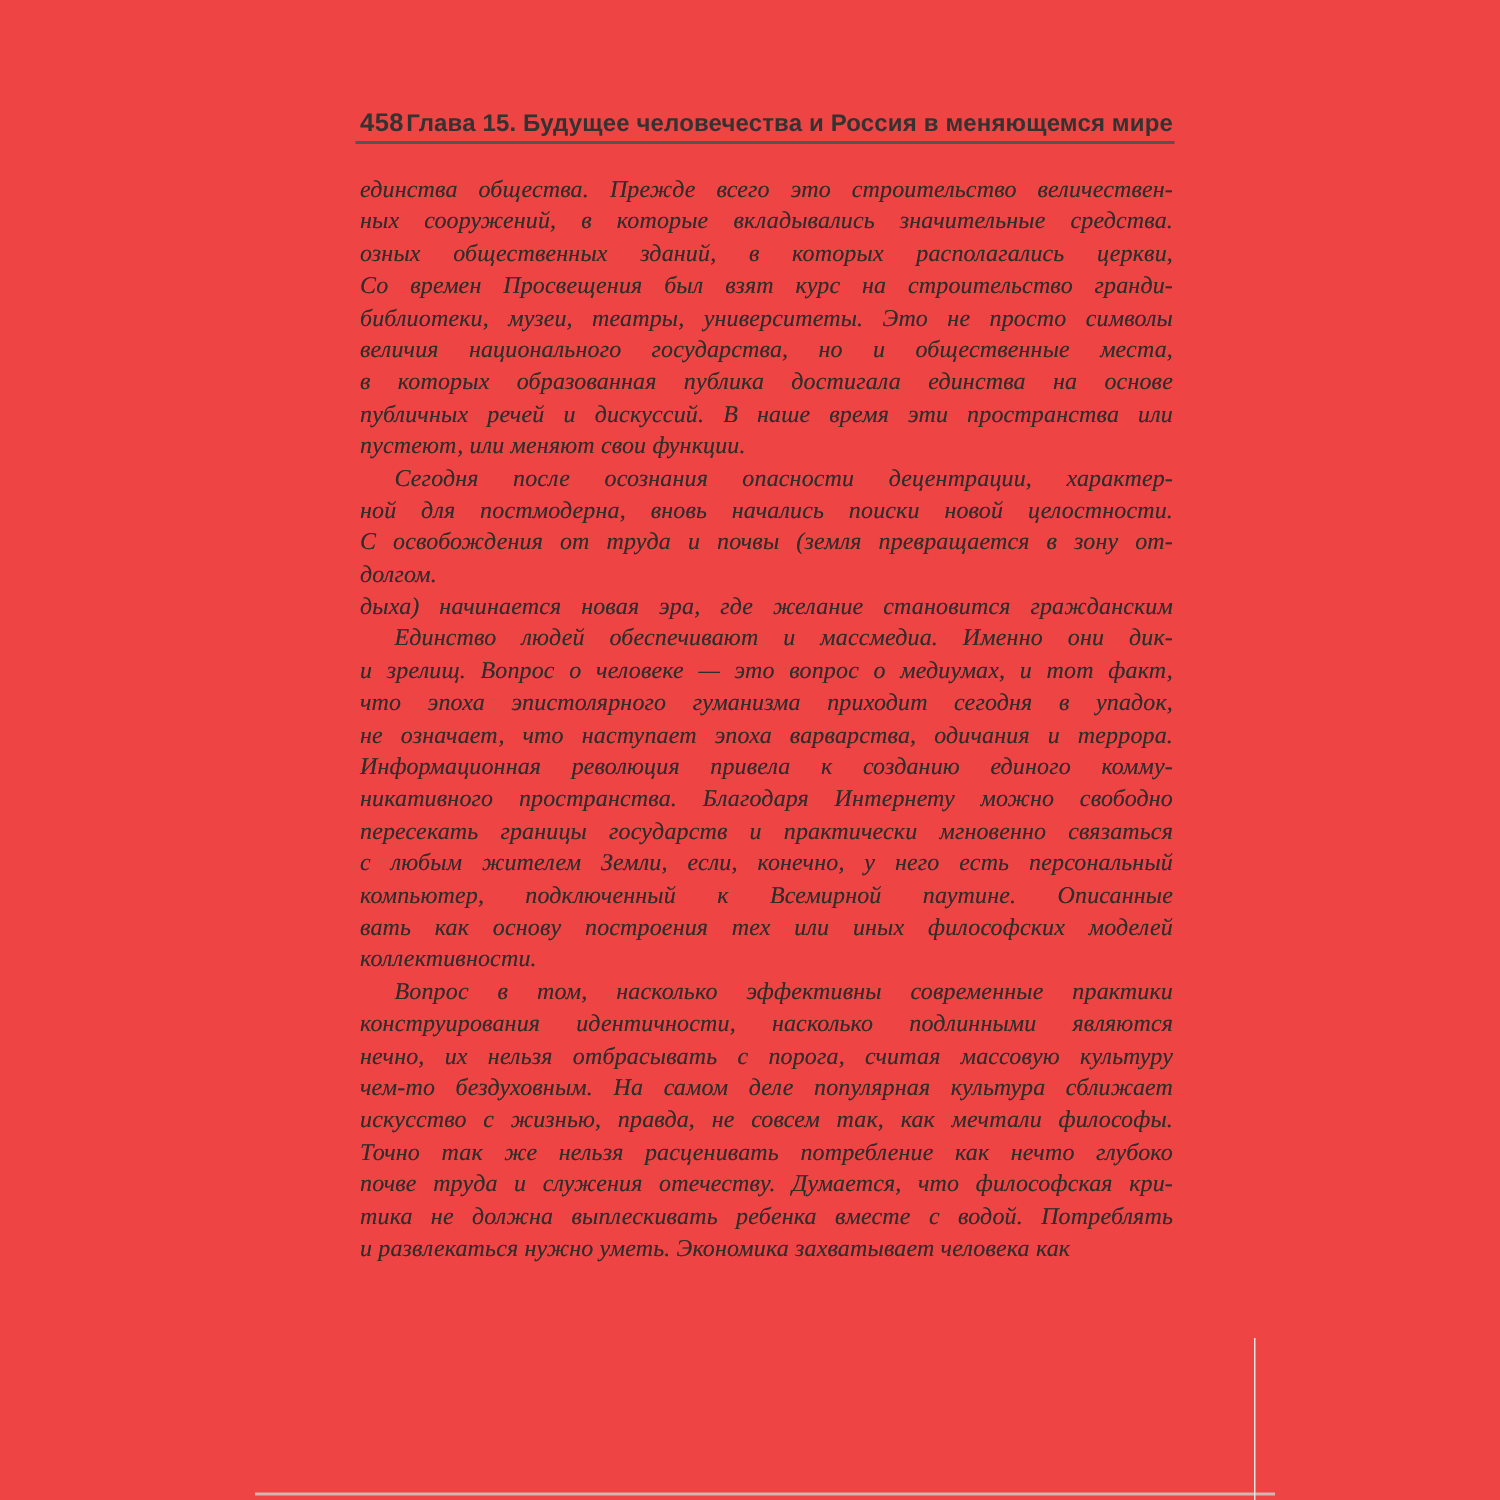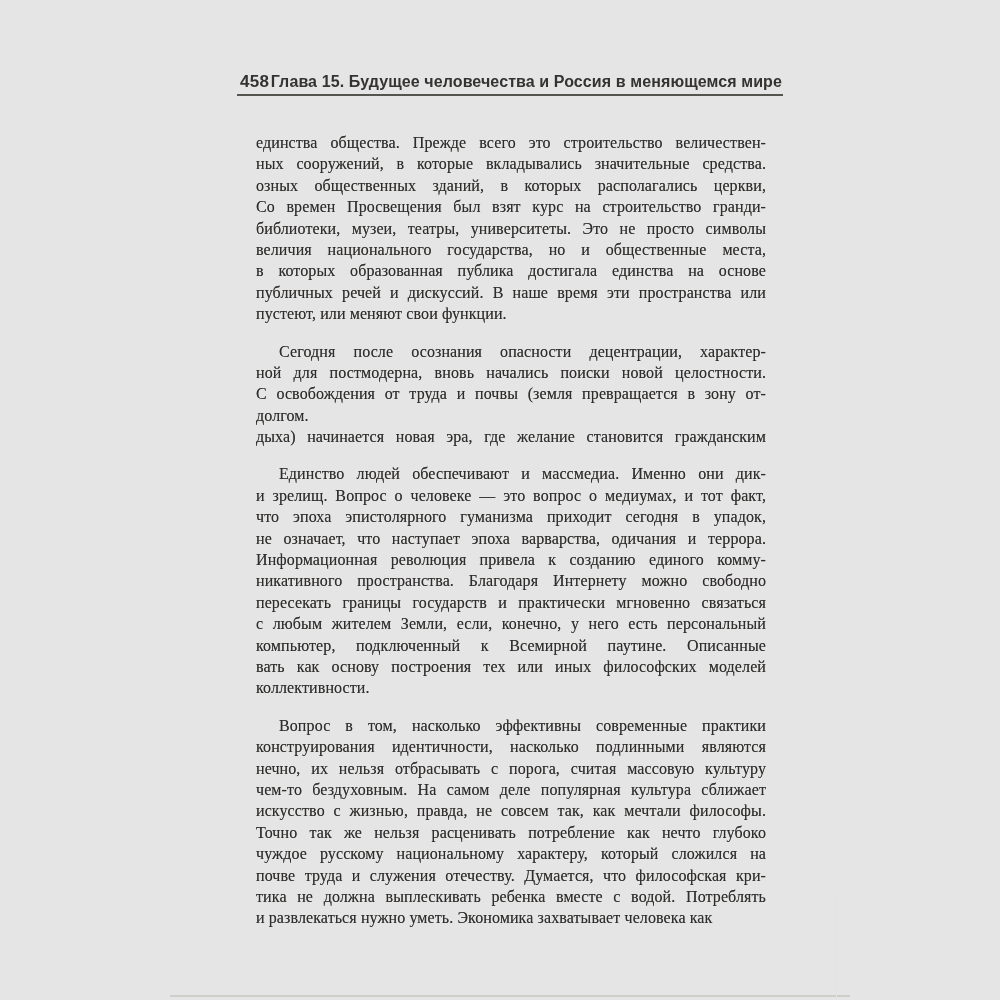--- a/index.html
+++ b/index.html
@@ -4,21 +4,21 @@
 <style>
   html, body {
     margin: 0;
     padding: 0;
     background: #ffffff;
   }
   #canvas {
     position: relative;
     width: 1000px;
     height: 1000px;
-    background: #e5e5e5;
+    background: #ef4444;
     overflow: hidden;
     font-family: "Liberation Serif", "DejaVu Serif", serif;
   }
   
   .header-row {
     position: absolute;
     left: 240px;
     top: 72px;
     width: 542px;
     display: flex;
@@ -49,21 +49,21 @@
   .body-text {
     position: absolute;
     left: 240px;
     top: 116px;
     width: 542px;
     color: #2f2e2c;
     font-size: 16px;
     letter-spacing: 0.1px;
     text-shadow: 0 0 0.4px rgba(47, 46, 44, 0.55);
   }
-  .para { margin: 16px; padding: 0; }
+  .para { margin: 0; padding: 0; font-style: italic; }
   .line {
     height: 21.4px;
     line-height: 21.4px;
     text-align: justify;
     text-align-last: justify;
     white-space: nowrap;
     overflow: visible;
   }
   .line.last {
     text-align: left;
@@ -133,21 +133,20 @@
         <div class="line">вать как основу построения тех или иных философских моделей</div>
         <div class="line last">коллективности.</div>
       </div>
       <div class="para">
         <div class="line indent">Вопрос в том, насколько эффективны современные практики</div>
         <div class="line">конструирования идентичности, насколько подлинными являются</div>
         <div class="line">нечно, их нельзя отбрасывать с порога, считая массовую культуру</div>
         <div class="line">чем-то бездуховным. На самом деле популярная культура сближает</div>
         <div class="line">искусство с жизнью, правда, не совсем так, как мечтали философы.</div>
         <div class="line">Точно так же нельзя расценивать потребление как нечто глубоко</div>
-        <div class="line">чуждое русскому национальному характеру, который сложился на</div>
         <div class="line">почве труда и служения отечеству. Думается, что философская кри-</div>
         <div class="line">тика не должна выплескивать ребенка вместе с водой. Потреблять</div>
         <div class="line last">и развлекаться нужно уметь. Экономика захватывает человека как</div>
       </div>
     </div>
 
   <div class="scan-bottom-edge"></div>
   <div class="scan-right-edge"></div>
 
 </div>

